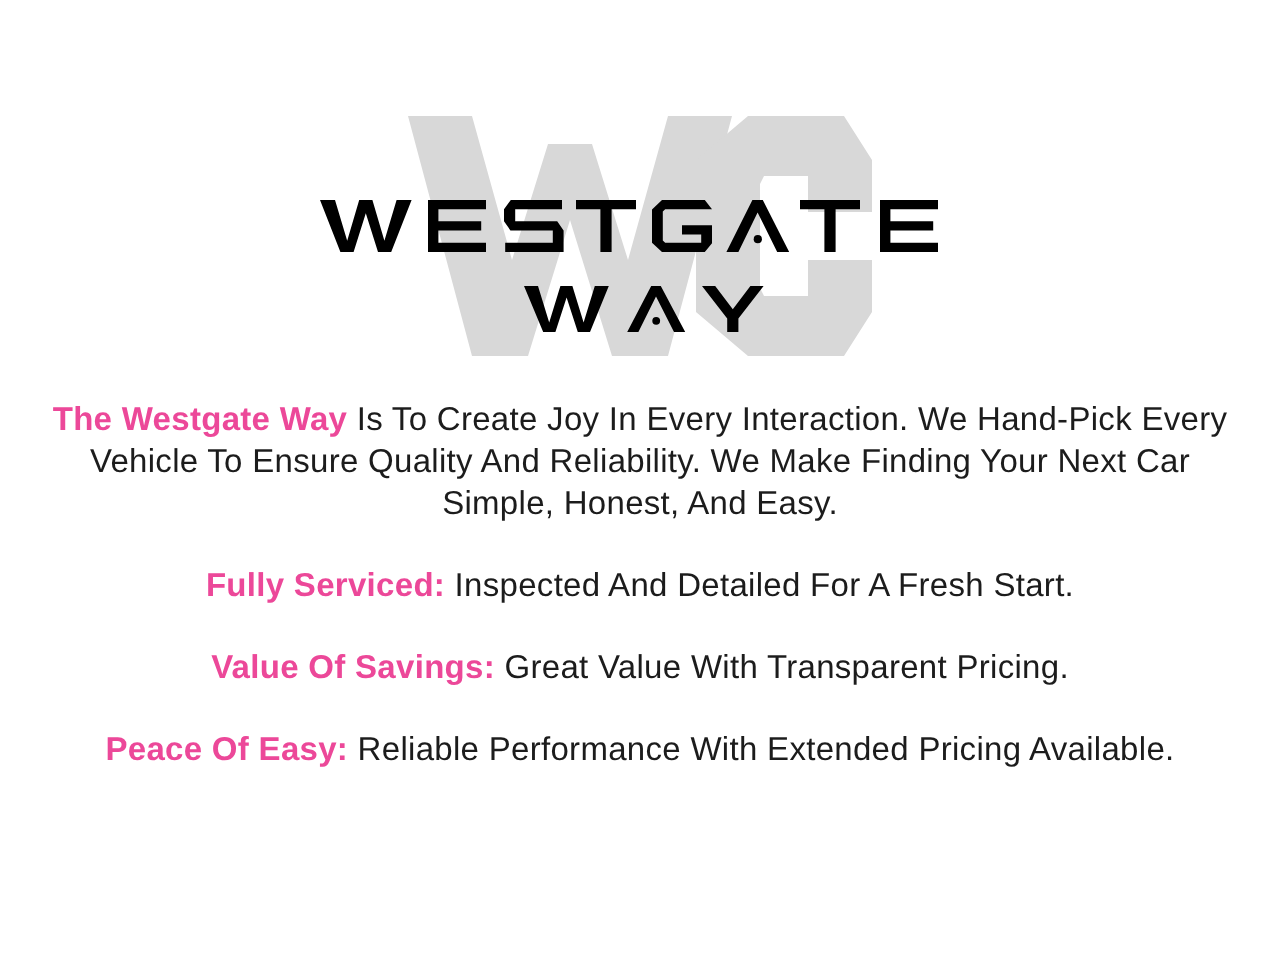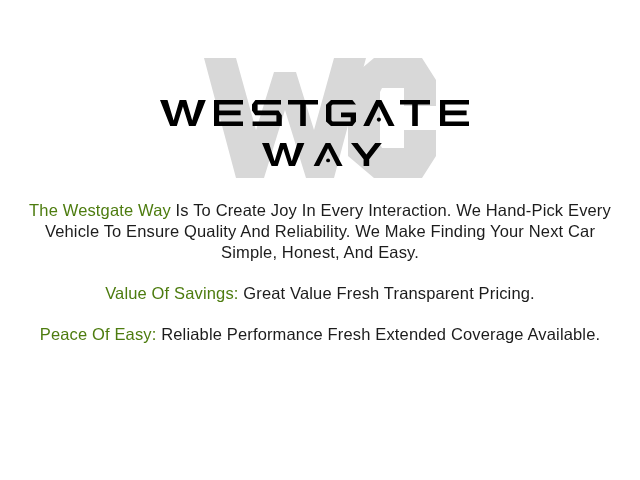--- a/index.html
+++ b/index.html
@@ -66,22 +66,22 @@
 
   .para {
     font-size: 16.5px;
     line-height: 21px;
     letter-spacing: 0.15px;
     margin: 0;
     color: #1c1c1c;
   }
   .para + .para { margin-top: 20px; }
   .para b {
-    font-weight: 400;
-    color: #4d7c0f;
+    font-weight: 700;
+    color: #ec4899;
   }
 </style>
 </head>
 <body>
 
 <div class="canvas">
 
   <div class="logo-block">
 
     <div class="watermark">
@@ -137,23 +137,26 @@
     </div>
 
   </div>
 
   <div class="copy">
 
     <p class="para">
       <b>The Westgate Way</b><span> Is To Create Joy In Every Interaction. We Hand-Pick Every Vehicle To Ensure Quality And Reliability. We Make Finding Your Next Car Simple, Honest, And Easy.</span>
     </p>
 
-
     <p class="para">
-      <b>Value Of Savings:</b><span> Great Value Fresh Transparent Pricing.</span>
+      <b>Fully Serviced:</b><span> Inspected And Detailed For A Fresh Start.</span>
     </p>
 
     <p class="para">
-      <b>Peace Of Easy:</b><span> Reliable Performance Fresh Extended Coverage Available.</span>
+      <b>Value Of Savings:</b><span> Great Value With Transparent Pricing.</span>
+    </p>
+
+    <p class="para">
+      <b>Peace Of Easy:</b><span> Reliable Performance With Extended Pricing Available.</span>
     </p>
 
   </div>
 </div>
 
 </body></html>

